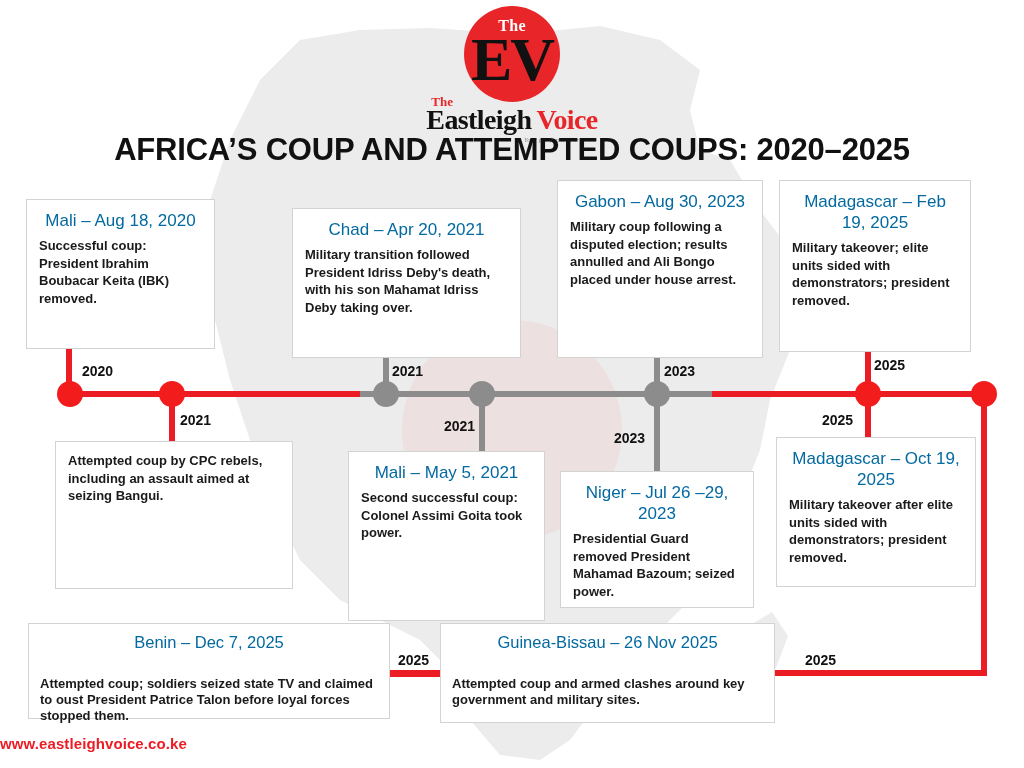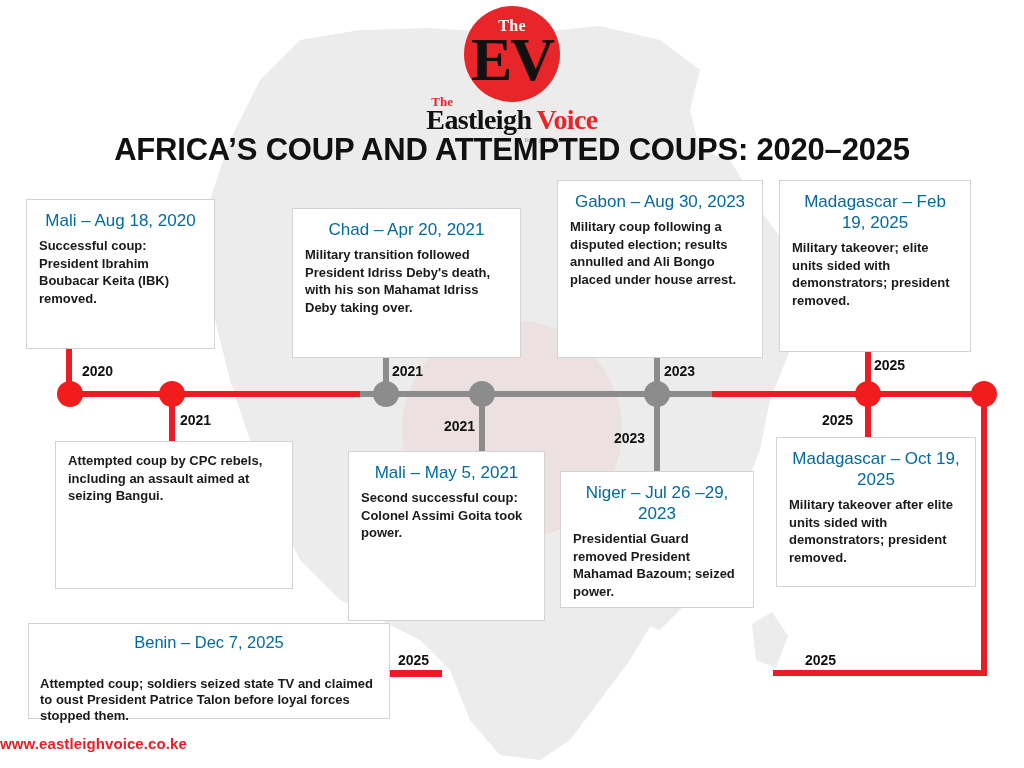--- a/index.html
+++ b/index.html
@@ -309,16 +309,20 @@
   <div class="card" style="left:776px; top:437px; width:200px; height:150px;">
     <div class="card-title">Madagascar – Oct 19, 2025</div>
     <div class="card-body">Military takeover after elite units sided with demonstrators; president removed.</div>
   </div>
 
   <div class="card wide" style="left:28px; top:623px; width:362px; height:96px; padding:8px 11px;">
     <div class="card-title">Benin – Dec 7,  2025</div>
     <div class="card-body">Attempted coup; soldiers seized state TV and claimed to oust President Patrice Talon before loyal forces stopped them.</div>
   </div>
 
+  <div class="card wide" style="left:440px; top:623px; width:335px; height:100px; padding:8px 11px;">
+    <div class="card-title">Guinea-Bissau – 26 Nov 2025</div>
+    <div class="card-body">Attempted coup and armed clashes around key government and military sites.</div>
+  </div>
 
   <div class="footer-url">www.eastleighvoice.co.ke</div>
 
 </div>
 
 </body></html>

